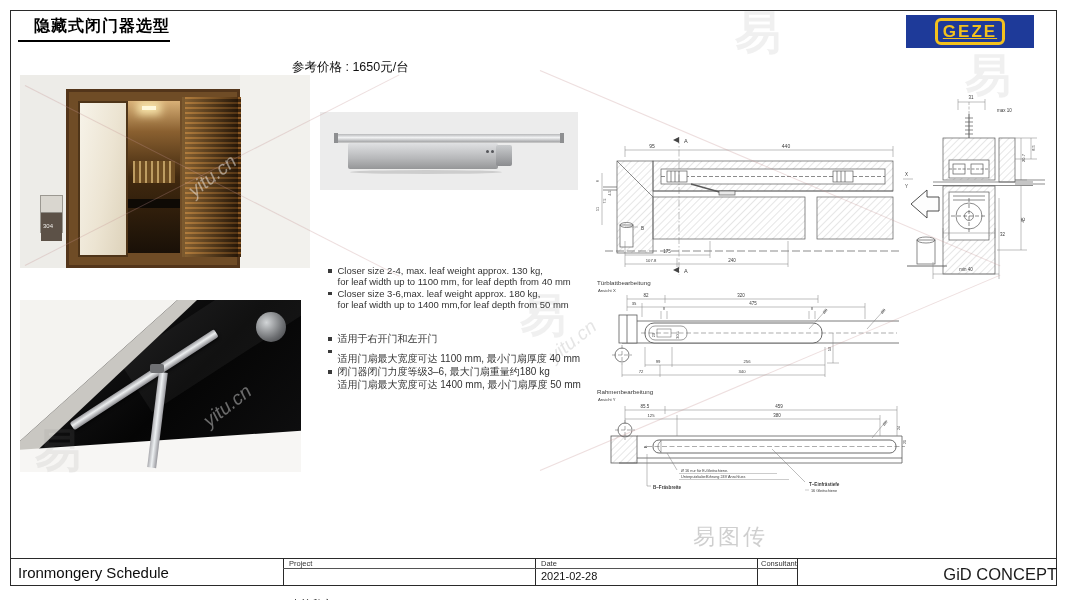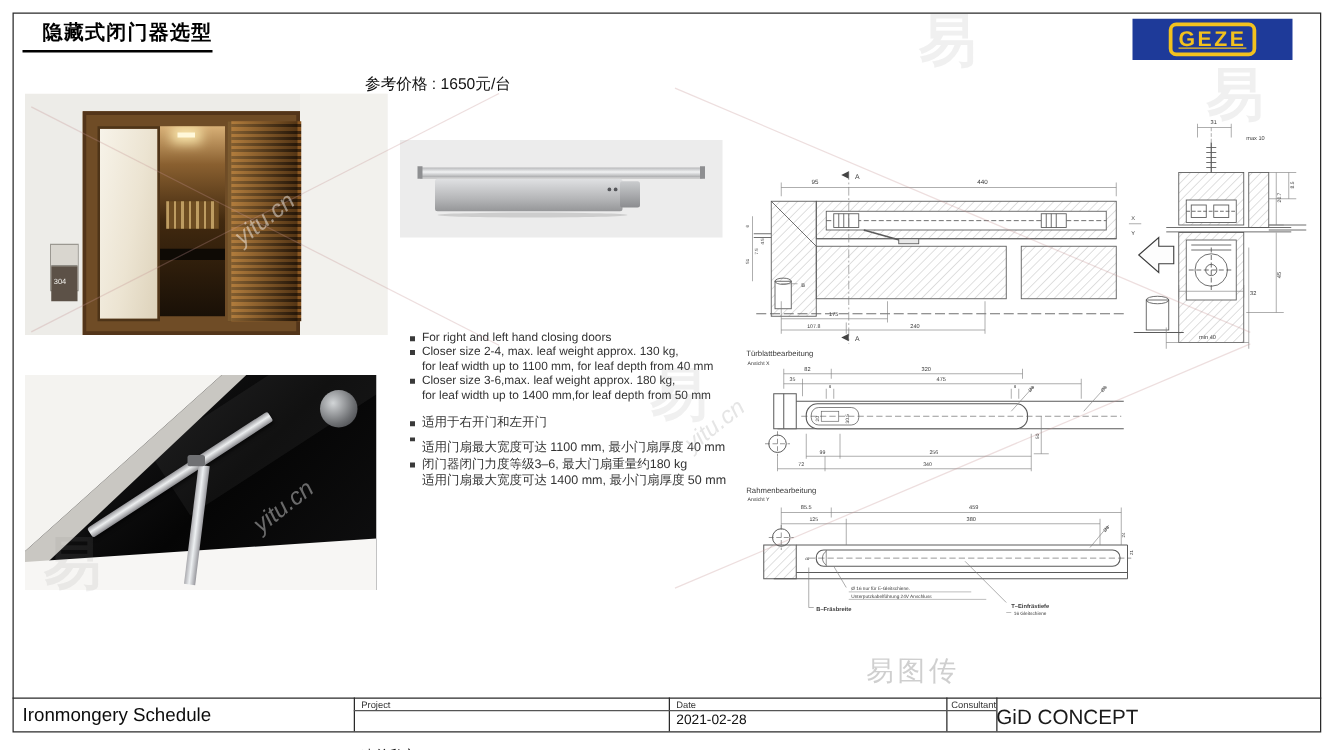--- a/index.html
+++ b/index.html
@@ -79,21 +79,21 @@
   .spec-row{display:flex;}
   .spec-row .dot{width:3.5px;height:3.5px;background:#3a3a3a;margin:4px 6px 0 1px;flex:none;}
   .spec-row.cont{padding-left:10.5px;}
   
   svg text{font-family:"Liberation Sans","DejaVu Sans",sans-serif;fill:#3a3a3a;}
   
   .f-line{position:absolute;background:#2a2a2a;}
   .footer-title{position:absolute;left:18px;top:564px;font-size:15px;color:#0c0c0c;}
   .f-label{position:absolute;top:559px;font-size:7.5px;color:#333;text-align:center;}
   .f-value{position:absolute;top:570px;font-size:11px;color:#111;}
-  .company{position:absolute;left:797px;top:565px;width:260px;text-align:left;font-size:16.5px;color:#1a1a1a;}
+  .company{position:absolute;left:797px;top:565px;width:260px;text-align:right;font-size:16.5px;color:#1a1a1a;}
   
   .wm-line{position:absolute;height:1px;background:rgba(195,145,145,.3);transform-origin:left center;}
   .wm-glyph{position:absolute;font-size:46px;font-weight:bold;color:rgba(140,140,140,.13);}
   .wm-site{position:absolute;font-size:19px;font-style:italic;transform:rotate(-38deg);}
   .wm-brand{position:absolute;left:693px;top:522px;font-size:22px;color:rgba(175,175,175,.6);letter-spacing:3px;}
 </style>
 </head>
 <body>
 
 <div class="page">
@@ -139,24 +139,20 @@
     <div class="pr-cap-l"></div>
     <div class="pr-cap-r"></div>
     <div class="pr-body"></div>
     <div class="pr-cyl"></div>
     <div class="pr-dot1"></div>
     <div class="pr-dot2"></div>
     <div class="pr-shadow"></div>
   </div>
 
   <div class="specs" id="specs-en">
-    <div class="spec-row">
-        <span class="dot"></span>
-        <span>For right and left hand closing doors</span>
-      </div>
     <div class="spec-row">
         <span class="dot"></span>
         <span>Closer size 2-4, max. leaf weight approx. 130 kg,</span>
       </div>
     <div class="spec-row cont">
         <span>for leaf width up to 1100 mm, for leaf depth from 40 mm</span>
       </div>
     <div class="spec-row">
         <span class="dot"></span>
         <span>Closer size 3-6,max. leaf weight approx. 180 kg,</span>

